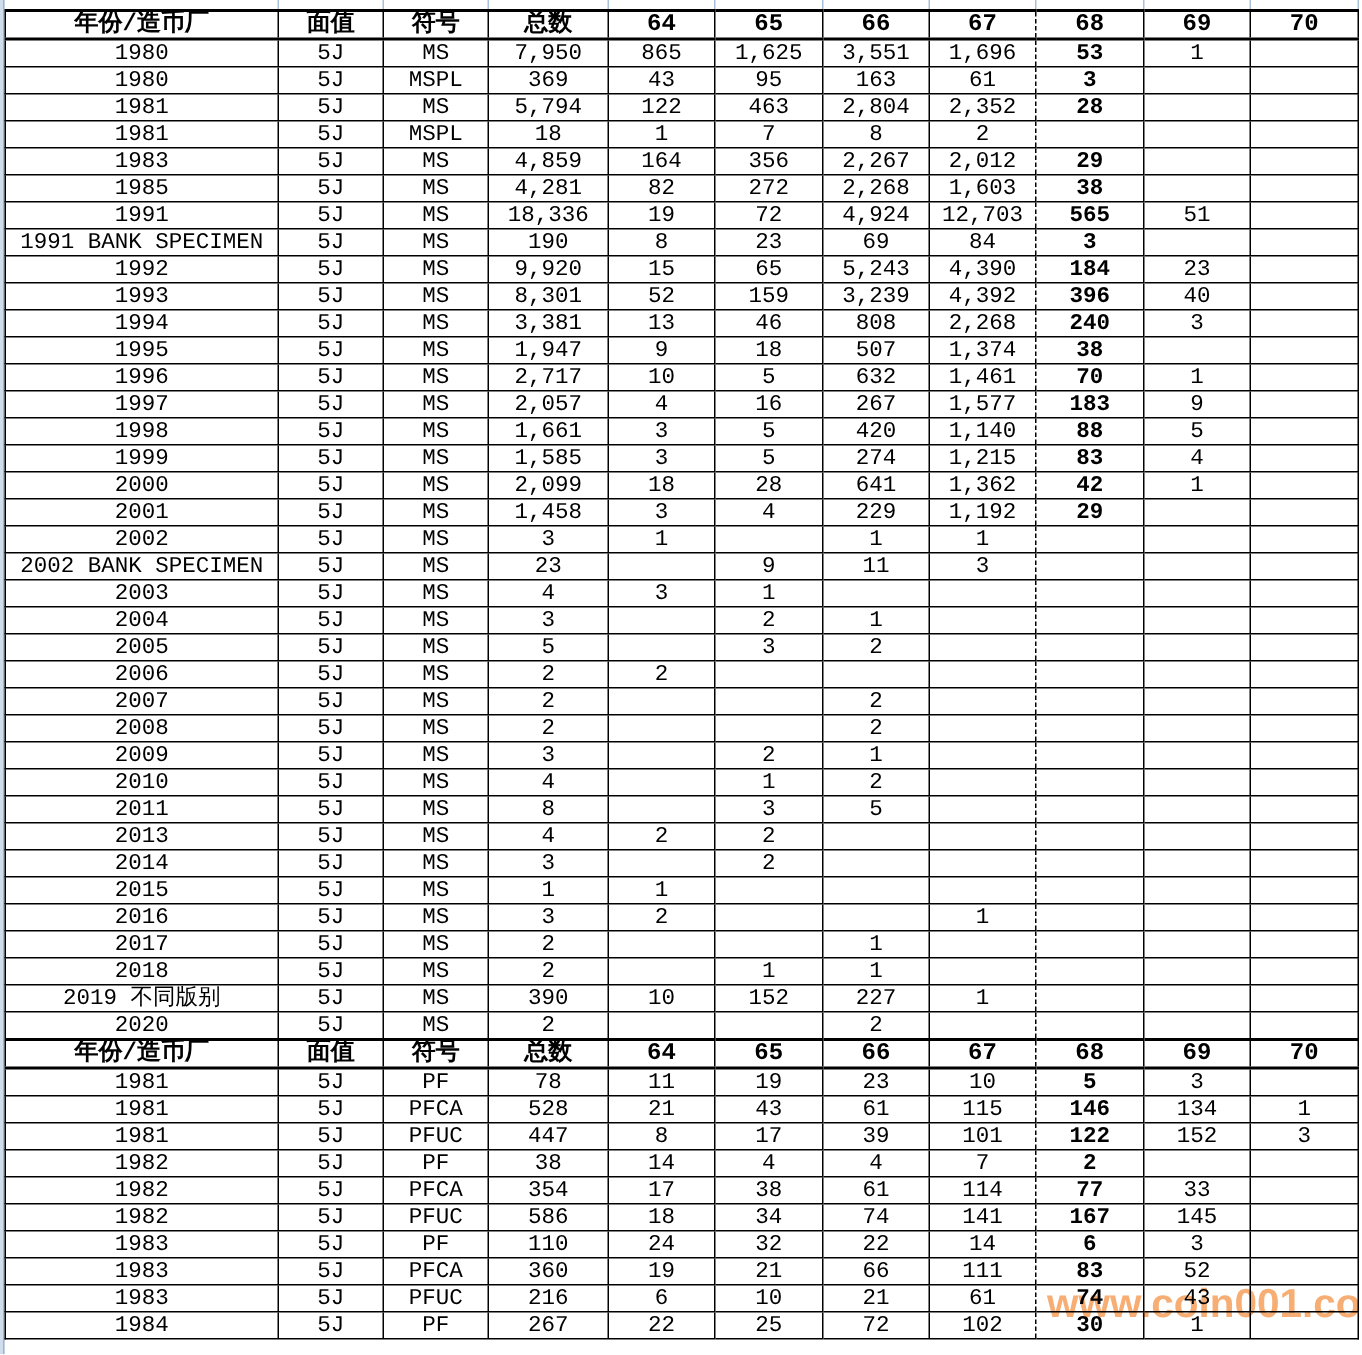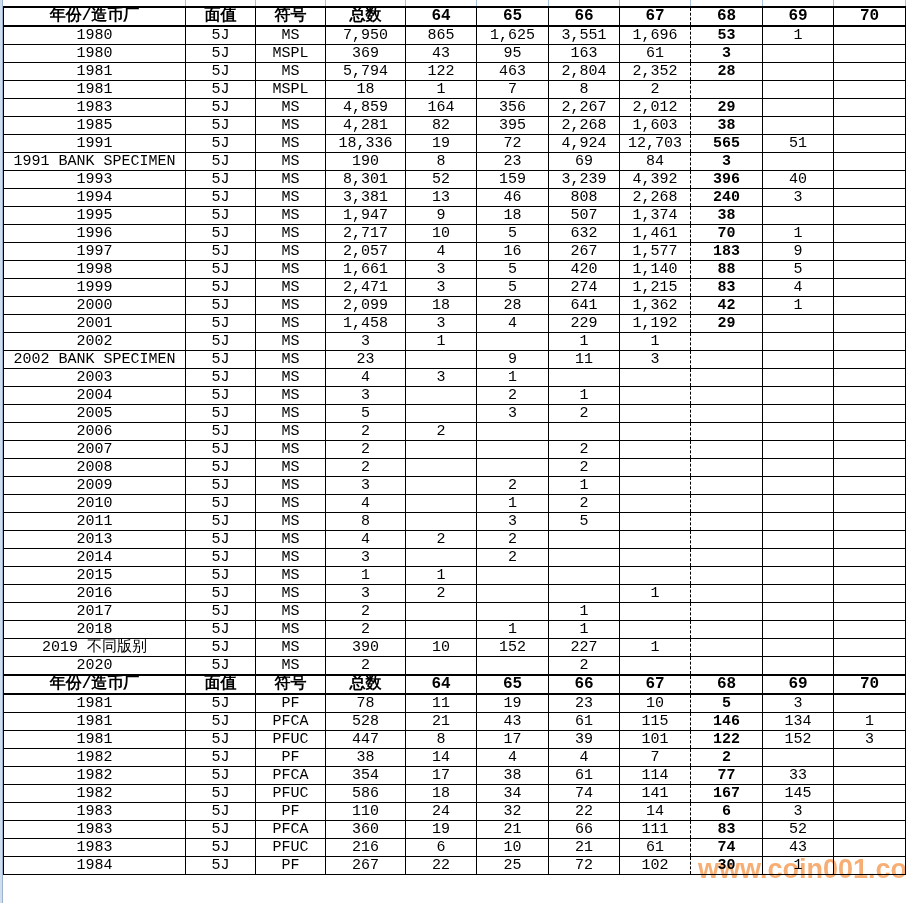--- a/index.html
+++ b/index.html
@@ -189,21 +189,21 @@
           <td class="dash-left">29</td>
           <td></td>
           <td></td>
         </tr>
         <tr>
           <td>1985</td>
           <td>5J</td>
           <td>MS</td>
           <td>4,281</td>
           <td>82</td>
-          <td>395</td>
+          <td>272</td>
           <td>2,268</td>
           <td>1,603</td>
           <td class="dash-left">38</td>
           <td></td>
           <td></td>
         </tr>
         <tr>
           <td>1991</td>
           <td>5J</td>
           <td>MS</td>
@@ -223,20 +223,33 @@
           <td>190</td>
           <td>8</td>
           <td>23</td>
           <td>69</td>
           <td>84</td>
           <td class="dash-left">3</td>
           <td></td>
           <td></td>
         </tr>
         <tr>
+          <td>1992</td>
+          <td>5J</td>
+          <td>MS</td>
+          <td>9,920</td>
+          <td>15</td>
+          <td>65</td>
+          <td>5,243</td>
+          <td>4,390</td>
+          <td class="dash-left">184</td>
+          <td>23</td>
+          <td></td>
+        </tr>
+        <tr>
           <td>1993</td>
           <td>5J</td>
           <td>MS</td>
           <td>8,301</td>
           <td>52</td>
           <td>159</td>
           <td>3,239</td>
           <td>4,392</td>
           <td class="dash-left">396</td>
           <td>40</td>
@@ -304,21 +317,21 @@
           <td>420</td>
           <td>1,140</td>
           <td class="dash-left">88</td>
           <td>5</td>
           <td></td>
         </tr>
         <tr>
           <td>1999</td>
           <td>5J</td>
           <td>MS</td>
-          <td>2,471</td>
+          <td>1,585</td>
           <td>3</td>
           <td>5</td>
           <td>274</td>
           <td>1,215</td>
           <td class="dash-left">83</td>
           <td>4</td>
           <td></td>
         </tr>
         <tr>
           <td>2000</td>

